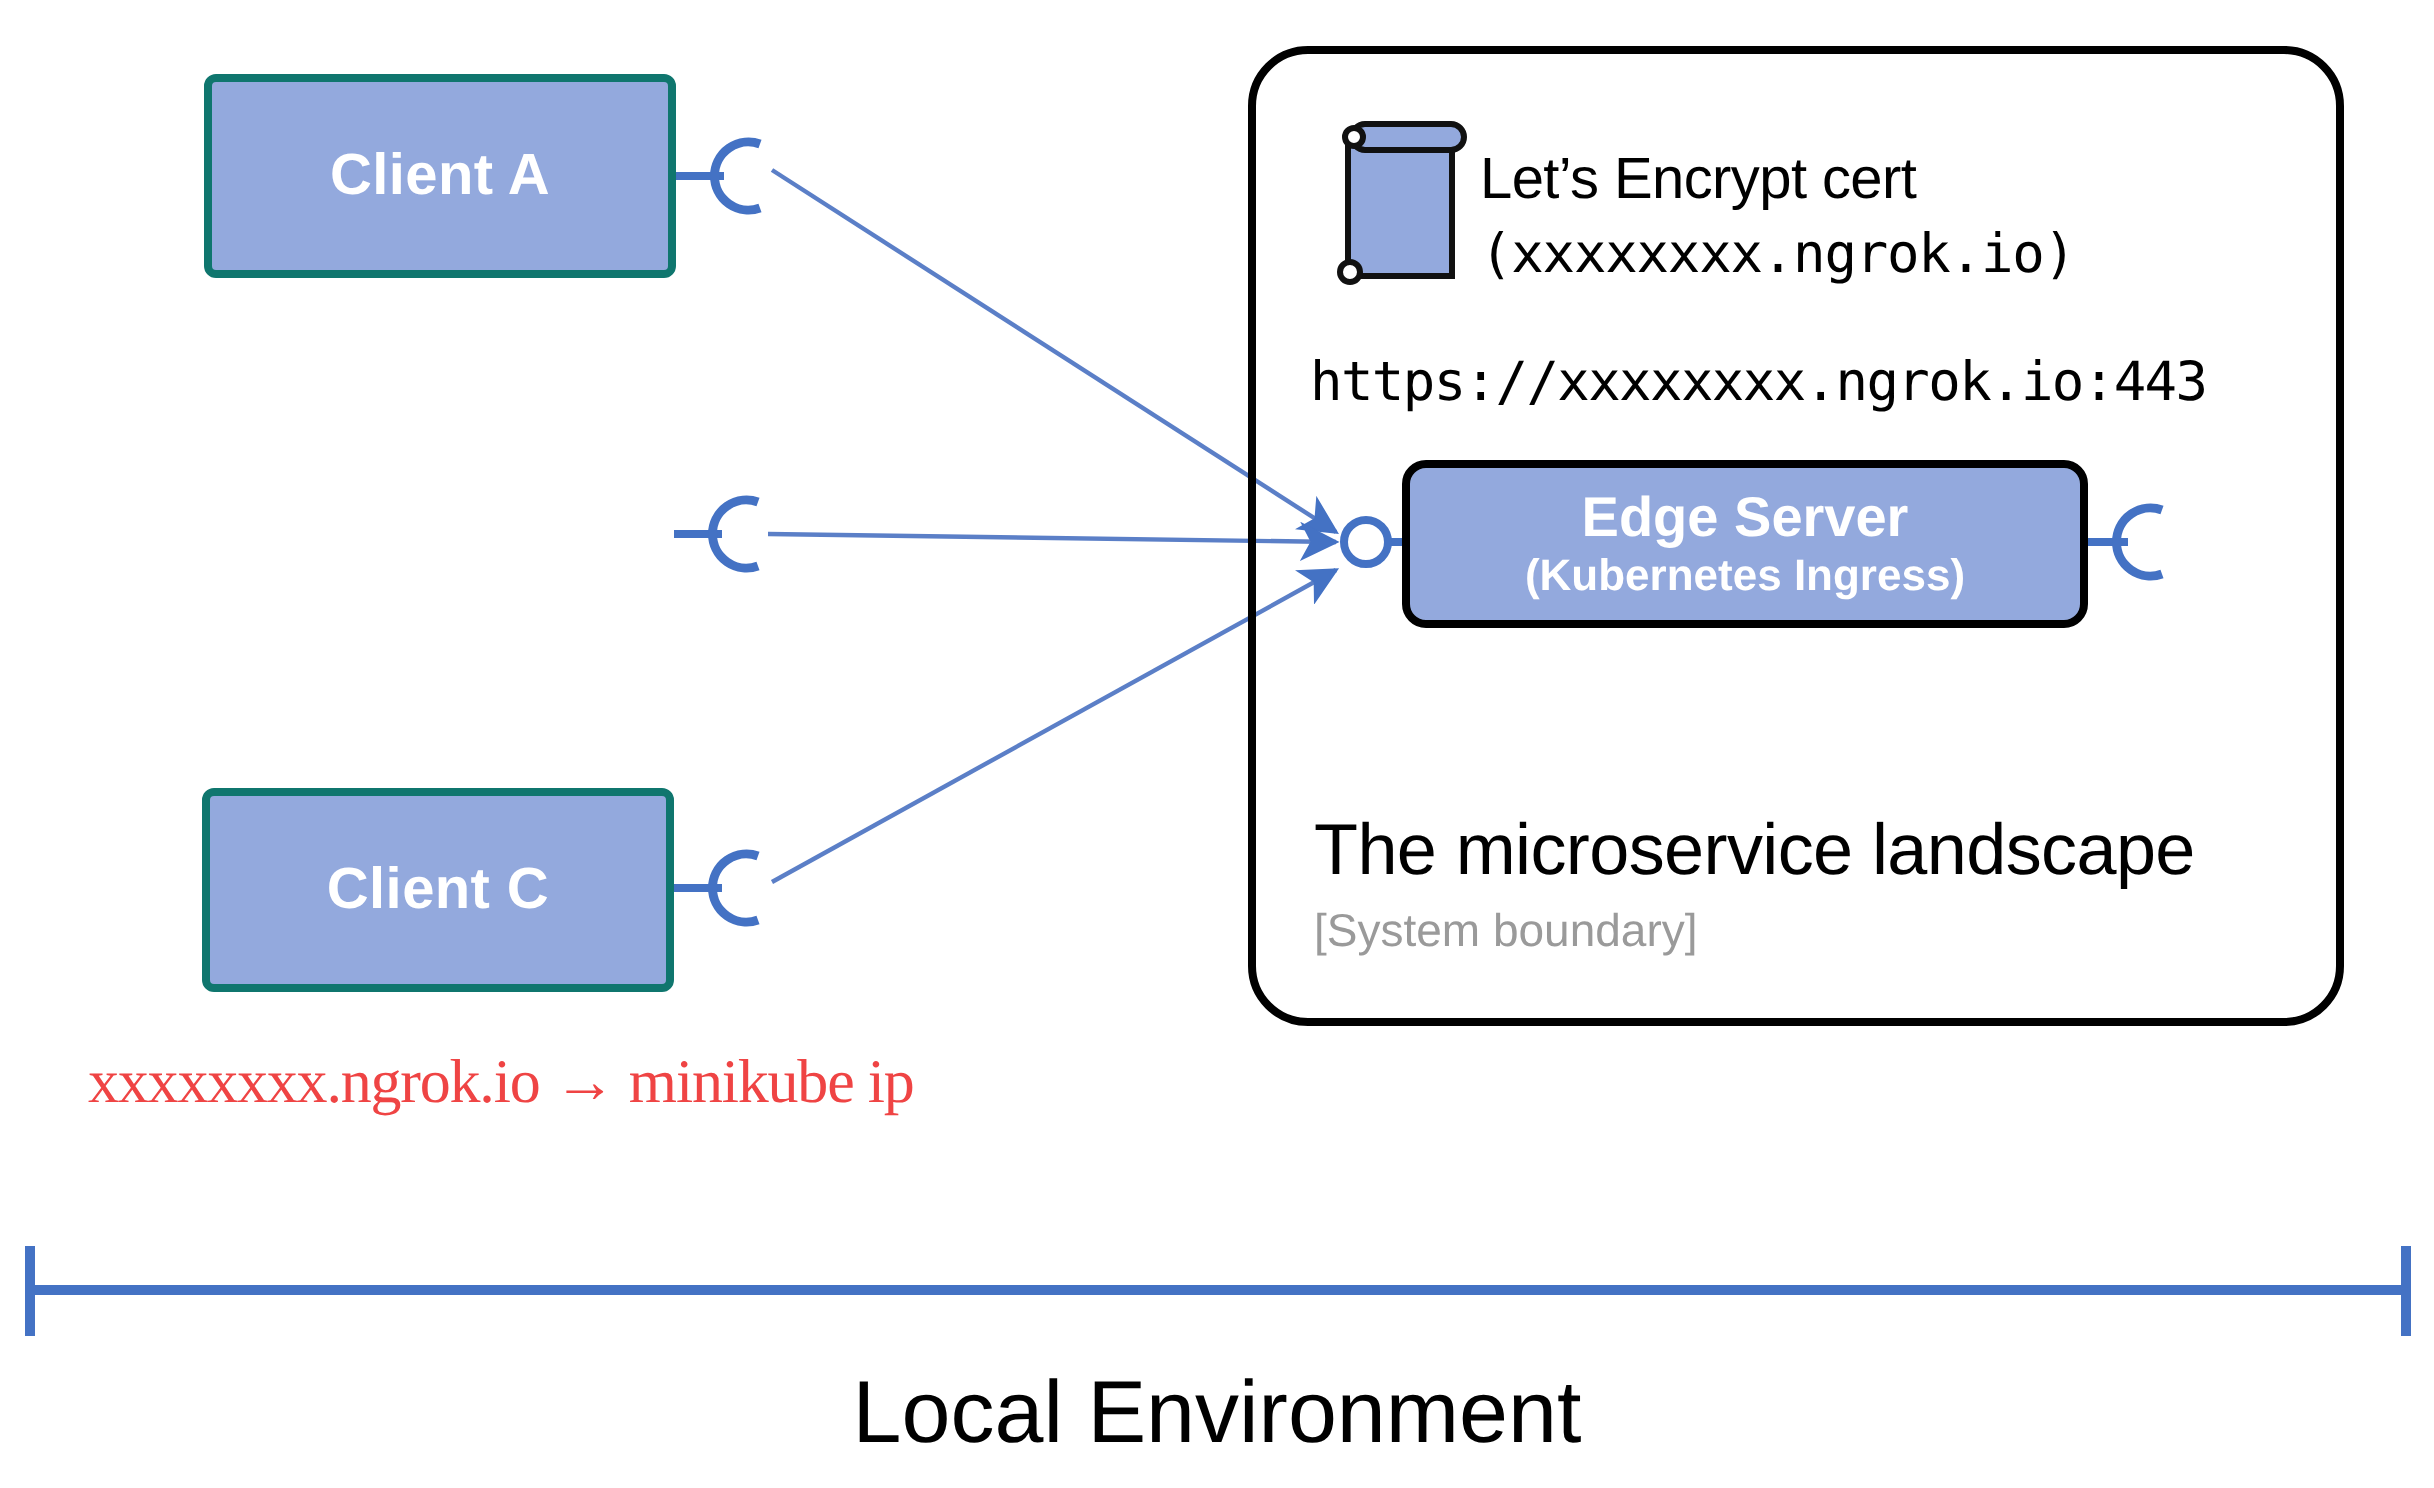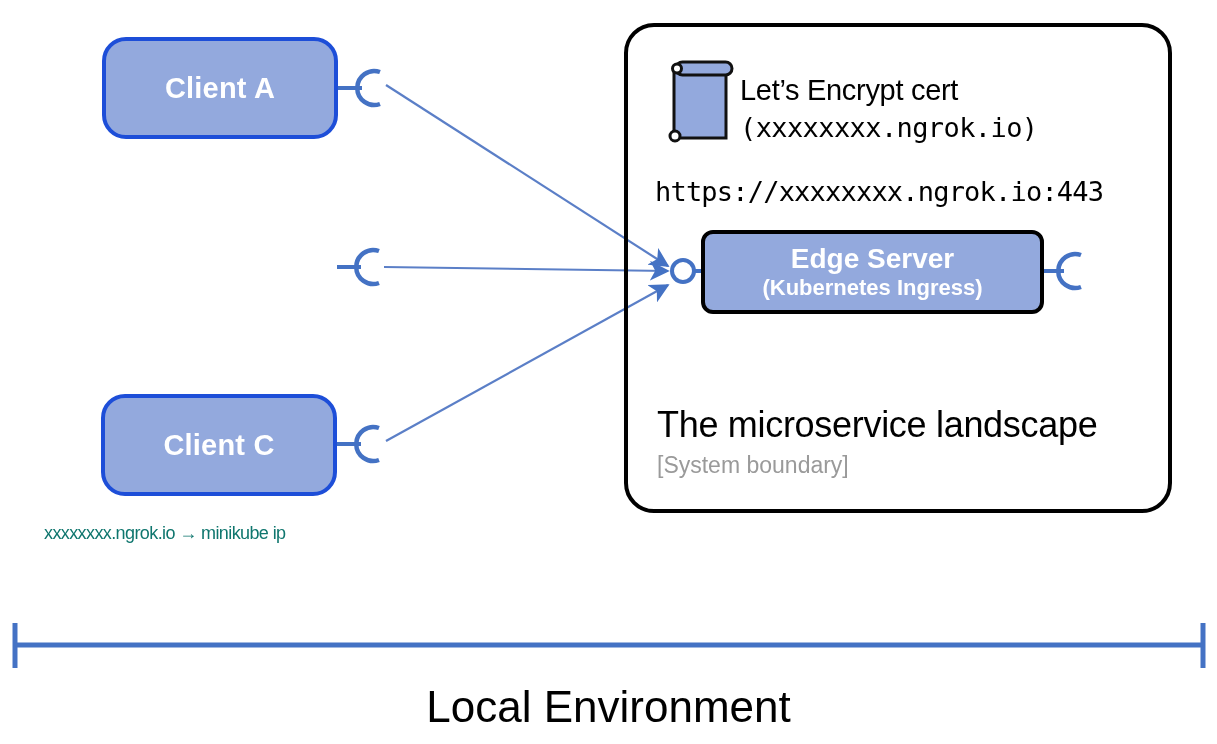--- a/index.html
+++ b/index.html
@@ -28,22 +28,22 @@
     width: 1217px;
     height: 744px;
     pointer-events: none;
   }
 
   
   .client-box {
     position: absolute;
     box-sizing: border-box;
     background: #93A9DD;
-    border: 4px solid #1d4ed8;
-    border-radius: 24px;
+    border: 4px solid #0f766e;
+    border-radius: 6px;
     display: flex;
     align-items: center;
     justify-content: center;
   }
   .client-label {
     color: #ffffff;
     font-family: "Liberation Sans", sans-serif;
     font-weight: bold;
     font-size: 29px;
     letter-spacing: 0.2px;
@@ -129,24 +129,24 @@
     position: absolute;
     font-family: "Liberation Sans", sans-serif;
     font-size: 23px;
     color: #9a9a9a;
     white-space: nowrap;
   }
 
   
   #mapping-note {
     position: absolute;
-    font-family: Liberation Sans, sans-serif;
-    font-size: 18px;
+    font-family: Liberation Serif, serif;
+    font-size: 31px;
     letter-spacing: -0.6px;
-    color: #0f766e;
+    color: #ef4444;
     white-space: nowrap;
   }
 
   
   #env-label {
     position: absolute;
     width: 1217px;
     text-align: center;
     font-family: "Liberation Sans", sans-serif;
     font-size: 44px;

